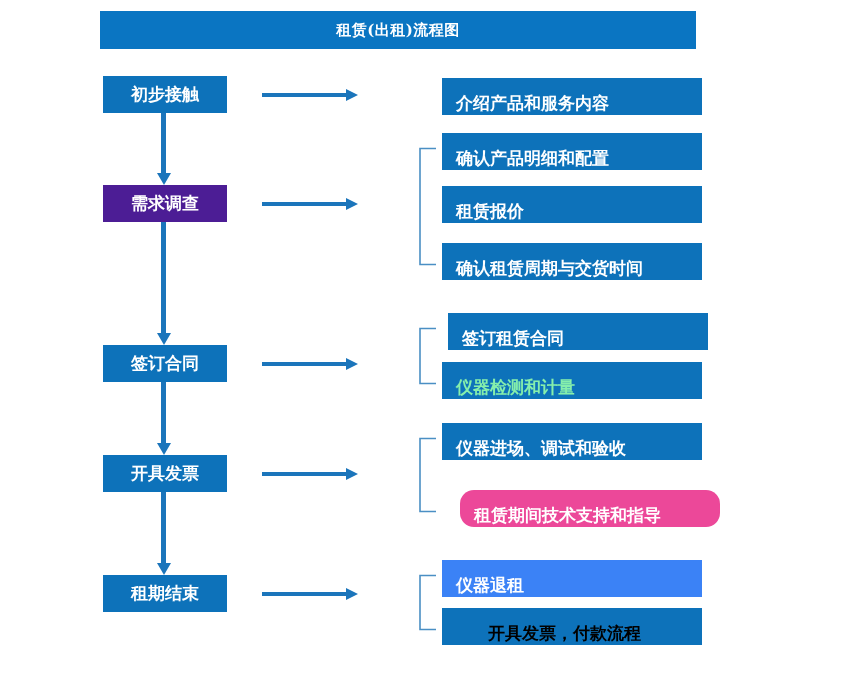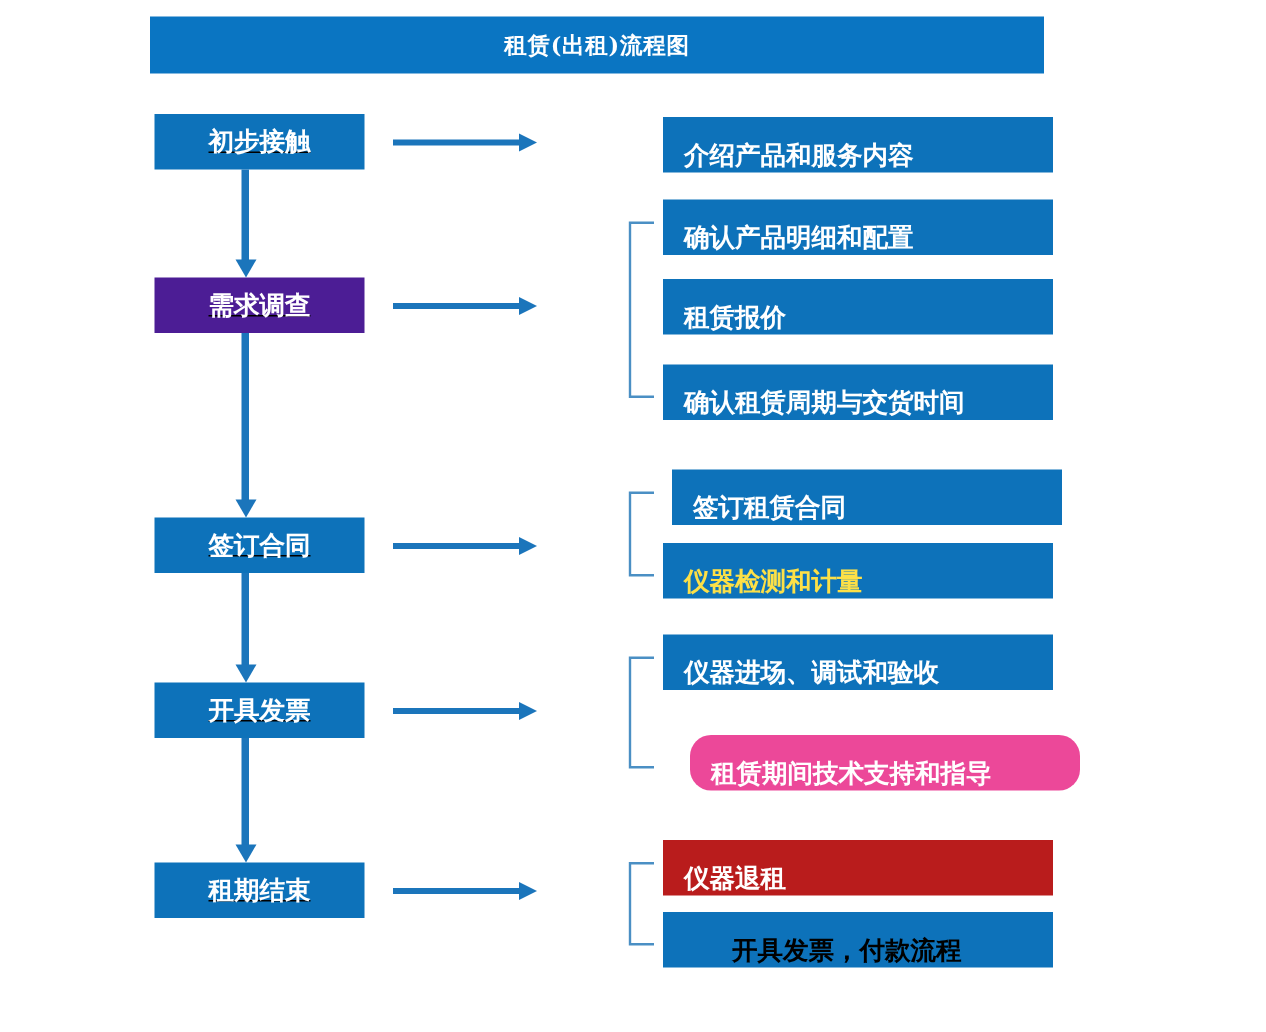--- a/index.html
+++ b/index.html
@@ -35,27 +35,26 @@
     font-size: 15px;
     font-weight: bold;
     letter-spacing: 0.5px;
     font-family: "DejaVu Serif", "Liberation Serif", serif;
   }
 
   
   .stage-box {
     position: absolute;
     left: 103px;
-    width: 140px;
+    width: 124px;
     height: 37px;
     background: #0d72ba;
     display: flex;
     align-items: center;
     justify-content: center;
-    text-decoration: underline;
   }
   .stage-box span {
     color: #ffffff;
     font-size: 17px;
     font-weight: bold;
     font-family: "DejaVu Serif", "Liberation Serif", serif;
     white-space: nowrap;
   }
 
   
@@ -167,21 +166,21 @@
       </div>
       <div class="bracket" style="left: 419px; top: 328px; height: 56px;">
         <svg width="18" height="56" viewBox="0 0 18 56">
           <path d="M 17 0.5 L 1 0.5 L 1 55.5 L 17 55.5" fill="none" stroke="#4a8fc4" stroke-width="1.6"></path>
         </svg>
       </div>
       <div class="detail-box" style="left: 448px; top: 313px; background: rgb(13, 114, 186);">
         <span style="color: rgb(255, 255, 255);">签订租赁合同</span>
       </div>
       <div class="detail-box" style="left: 442px; top: 362px; background: rgb(13, 114, 186);">
-        <span style="color: #fde047;">仪器检测和计量</span>
+        <span style="color: #86efac;">仪器检测和计量</span>
       </div>
       <div class="stage-box" style="left: 103px; top: 455px; background: rgb(13, 114, 186);">
         <span style="color: rgb(255, 255, 255);">开具发票</span>
       </div>
       <div class="h-arrow" style="left: 262px; top: 465.5px;">
         <svg width="96" height="16" viewBox="0 0 96 16">
           <rect x="0" y="6" width="85" height="4" fill="#1b75bb"></rect>
           <path d="M 84 2 L 96 8 L 84 14 Z" fill="#1b75bb"></path>
         </svg>
       </div>
@@ -209,21 +208,21 @@
         <svg width="96" height="16" viewBox="0 0 96 16">
           <rect x="0" y="6" width="85" height="4" fill="#1b75bb"></rect>
           <path d="M 84 2 L 96 8 L 84 14 Z" fill="#1b75bb"></path>
         </svg>
       </div>
       <div class="bracket" style="left: 419px; top: 575px; height: 55px;">
         <svg width="18" height="55" viewBox="0 0 18 55">
           <path d="M 17 0.5 L 1 0.5 L 1 54.5 L 17 54.5" fill="none" stroke="#4a8fc4" stroke-width="1.6"></path>
         </svg>
       </div>
-      <div class="detail-box" style="left: 442px; top: 560px; background: #b91c1c;">
+      <div class="detail-box" style="left: 442px; top: 560px; background: #3b82f6;">
         <span style="color: rgb(255, 255, 255);">仪器退租</span>
       </div>
       <div class="detail-box" style="left: 442px; top: 608px; background: rgb(13, 114, 186);">
         <span style="color: #000000; margin-left: 32px;">开具发票，付款流程</span>
       </div>
     </div>
 
 </div>
 
 </body></html>

